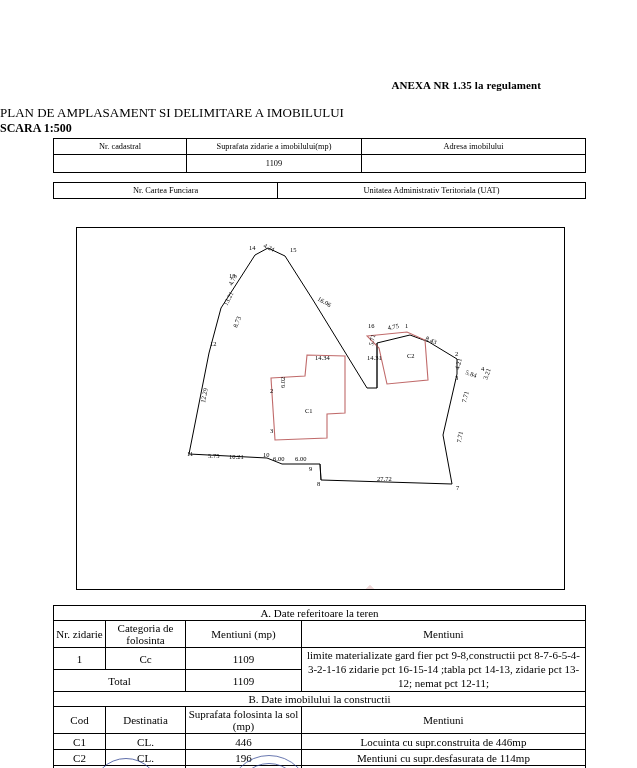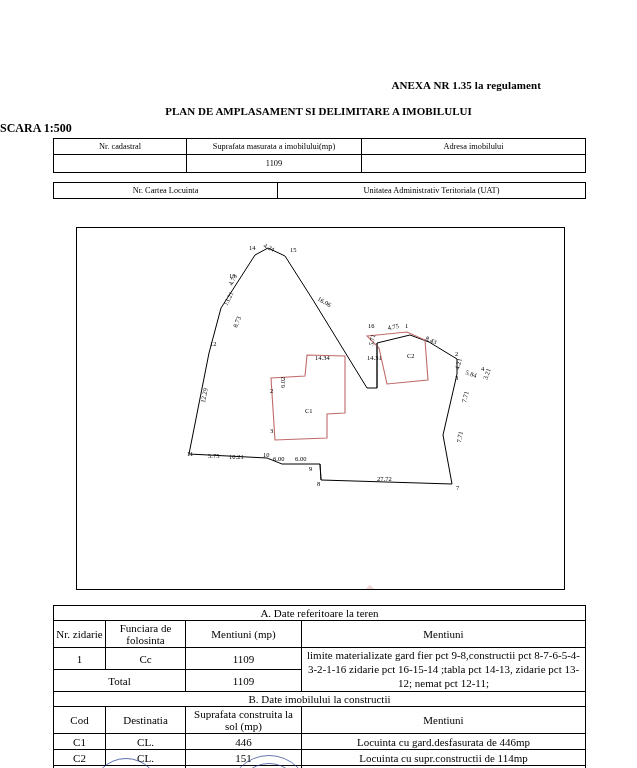--- a/index.html
+++ b/index.html
@@ -27,23 +27,23 @@
     right: 42px;
     font-size: 11px;
     font-weight: bold;
     letter-spacing: 0.1px;
   }
   .title-main {
     position: absolute;
     top: 62px;
     left: 0;
     width: 637px;
-    text-align: center;
-    font-size: 11px;
-    font-weight: bold;
+    text-align: left;
+    font-size: 13px;
+    font-weight: normal;
   }
   .title-scara {
     position: absolute;
     top: 78px;
     left: 0;
     width: 637px;
     font-size: 12px;
     font-weight: bold;
   }
 
@@ -166,39 +166,39 @@
 
   <table class="tbl t1">
     <colgroup>
       <col style="width:133px">
       <col style="width:175px">
       <col style="width:224px">
     </colgroup>
     <tbody>
         <tr>
       <td class="h">Nr. cadastral</td>
-      <td class="h">Suprafata masurata a imobilului(mp)</td>
+      <td class="h">Suprafata zidarie a imobilului(mp)</td>
       <td class="h">Adresa imobilului</td>
     </tr>
     <tr>
       <td class="v"></td>
       <td class="v">1109</td>
       <td class="v"></td>
     </tr>
   </tbody>
     </table>
 
   <table class="tbl t2">
     <colgroup>
       <col style="width:224px">
       <col style="width:308px">
     </colgroup>
     <tbody>
         <tr>
-      <td class="h">Nr. Cartea Locuinta</td>
+      <td class="h">Nr. Cartea Funciara</td>
       <td class="h">Unitatea Administrativ Teritoriala (UAT)</td>
     </tr>
   </tbody>
     </table>
 
   <div class="draw-frame">
     <svg width="487" height="361" viewBox="0 0 487 361">
 
       <g fill="none" stroke="#000" stroke-width="1">
         <path d="M178,27 L191,20 L208,28 L236,72 L290,160 L300,160 L300,115 L333,107 L352,114 L380,131 L380,146 L366,207 L375,256 L244,252 L243,236 L205,236 L190,230 L112,226 L132,125 L144,80 Z"></path>
@@ -279,54 +279,54 @@
       <col style="width:80px">
       <col style="width:116px">
       <col style="width:284px">
     </colgroup>
     <tbody>
         <tr>
       <td class="section" colspan="4">A. Date referitoare la teren</td>
     </tr>
     <tr>
       <td class="hdr">Nr. zidarie</td>
-      <td class="hdr">Funciara de folosinta</td>
+      <td class="hdr">Categoria de folosinta</td>
       <td class="hdr">Mentiuni (mp)</td>
       <td class="hdr">Mentiuni</td>
     </tr>
     <tr>
       <td class="row">1</td>
       <td class="row">Cc</td>
       <td class="row">1109</td>
       <td class="mentiuni-small" rowspan="2">limite materializate gard fier pct 9-8,constructii pct 8-7-6-5-4-3-2-1-16 zidarie pct 16-15-14 ;tabla pct 14-13, zidarie pct 13-12; nemat pct 12-11;</td>
     </tr>
     <tr>
       <td class="row" colspan="2">Total</td>
       <td class="row">1109</td>
     </tr>
     <tr>
       <td class="section" colspan="4">B. Date imobilului la constructii</td>
     </tr>
     <tr>
       <td class="hdr">Cod</td>
       <td class="hdr">Destinatia</td>
-      <td class="hdr">Suprafata construita la sol (mp)</td>
+      <td class="hdr">Suprafata folosinta la sol (mp)</td>
       <td class="hdr">Mentiuni</td>
     </tr>
     <tr>
       <td class="row">C1</td>
       <td class="row">CL.</td>
       <td class="row">446</td>
-      <td class="row">Locuinta cu gard.desfasurata de 446mp</td>
+      <td class="row">Locuinta cu supr.construita de 446mp</td>
     </tr>
     <tr>
       <td class="row">C2</td>
       <td class="row">CL.</td>
-      <td class="row">151</td>
-      <td class="row">Locuinta cu supr.constructii de 114mp</td>
+      <td class="row">196</td>
+      <td class="row">Mentiuni cu supr.desfasurata de 114mp</td>
     </tr>
     <tr>
       <td class="tall" colspan="2">Total</td>
       <td class="tall">560</td>
       <td class="tall"></td>
     </tr>
     <tr>
       <td class="tall" colspan="4">Suprafata zidarie masurata a imobilului = 1109mp</td>
     </tr>
   </tbody>

